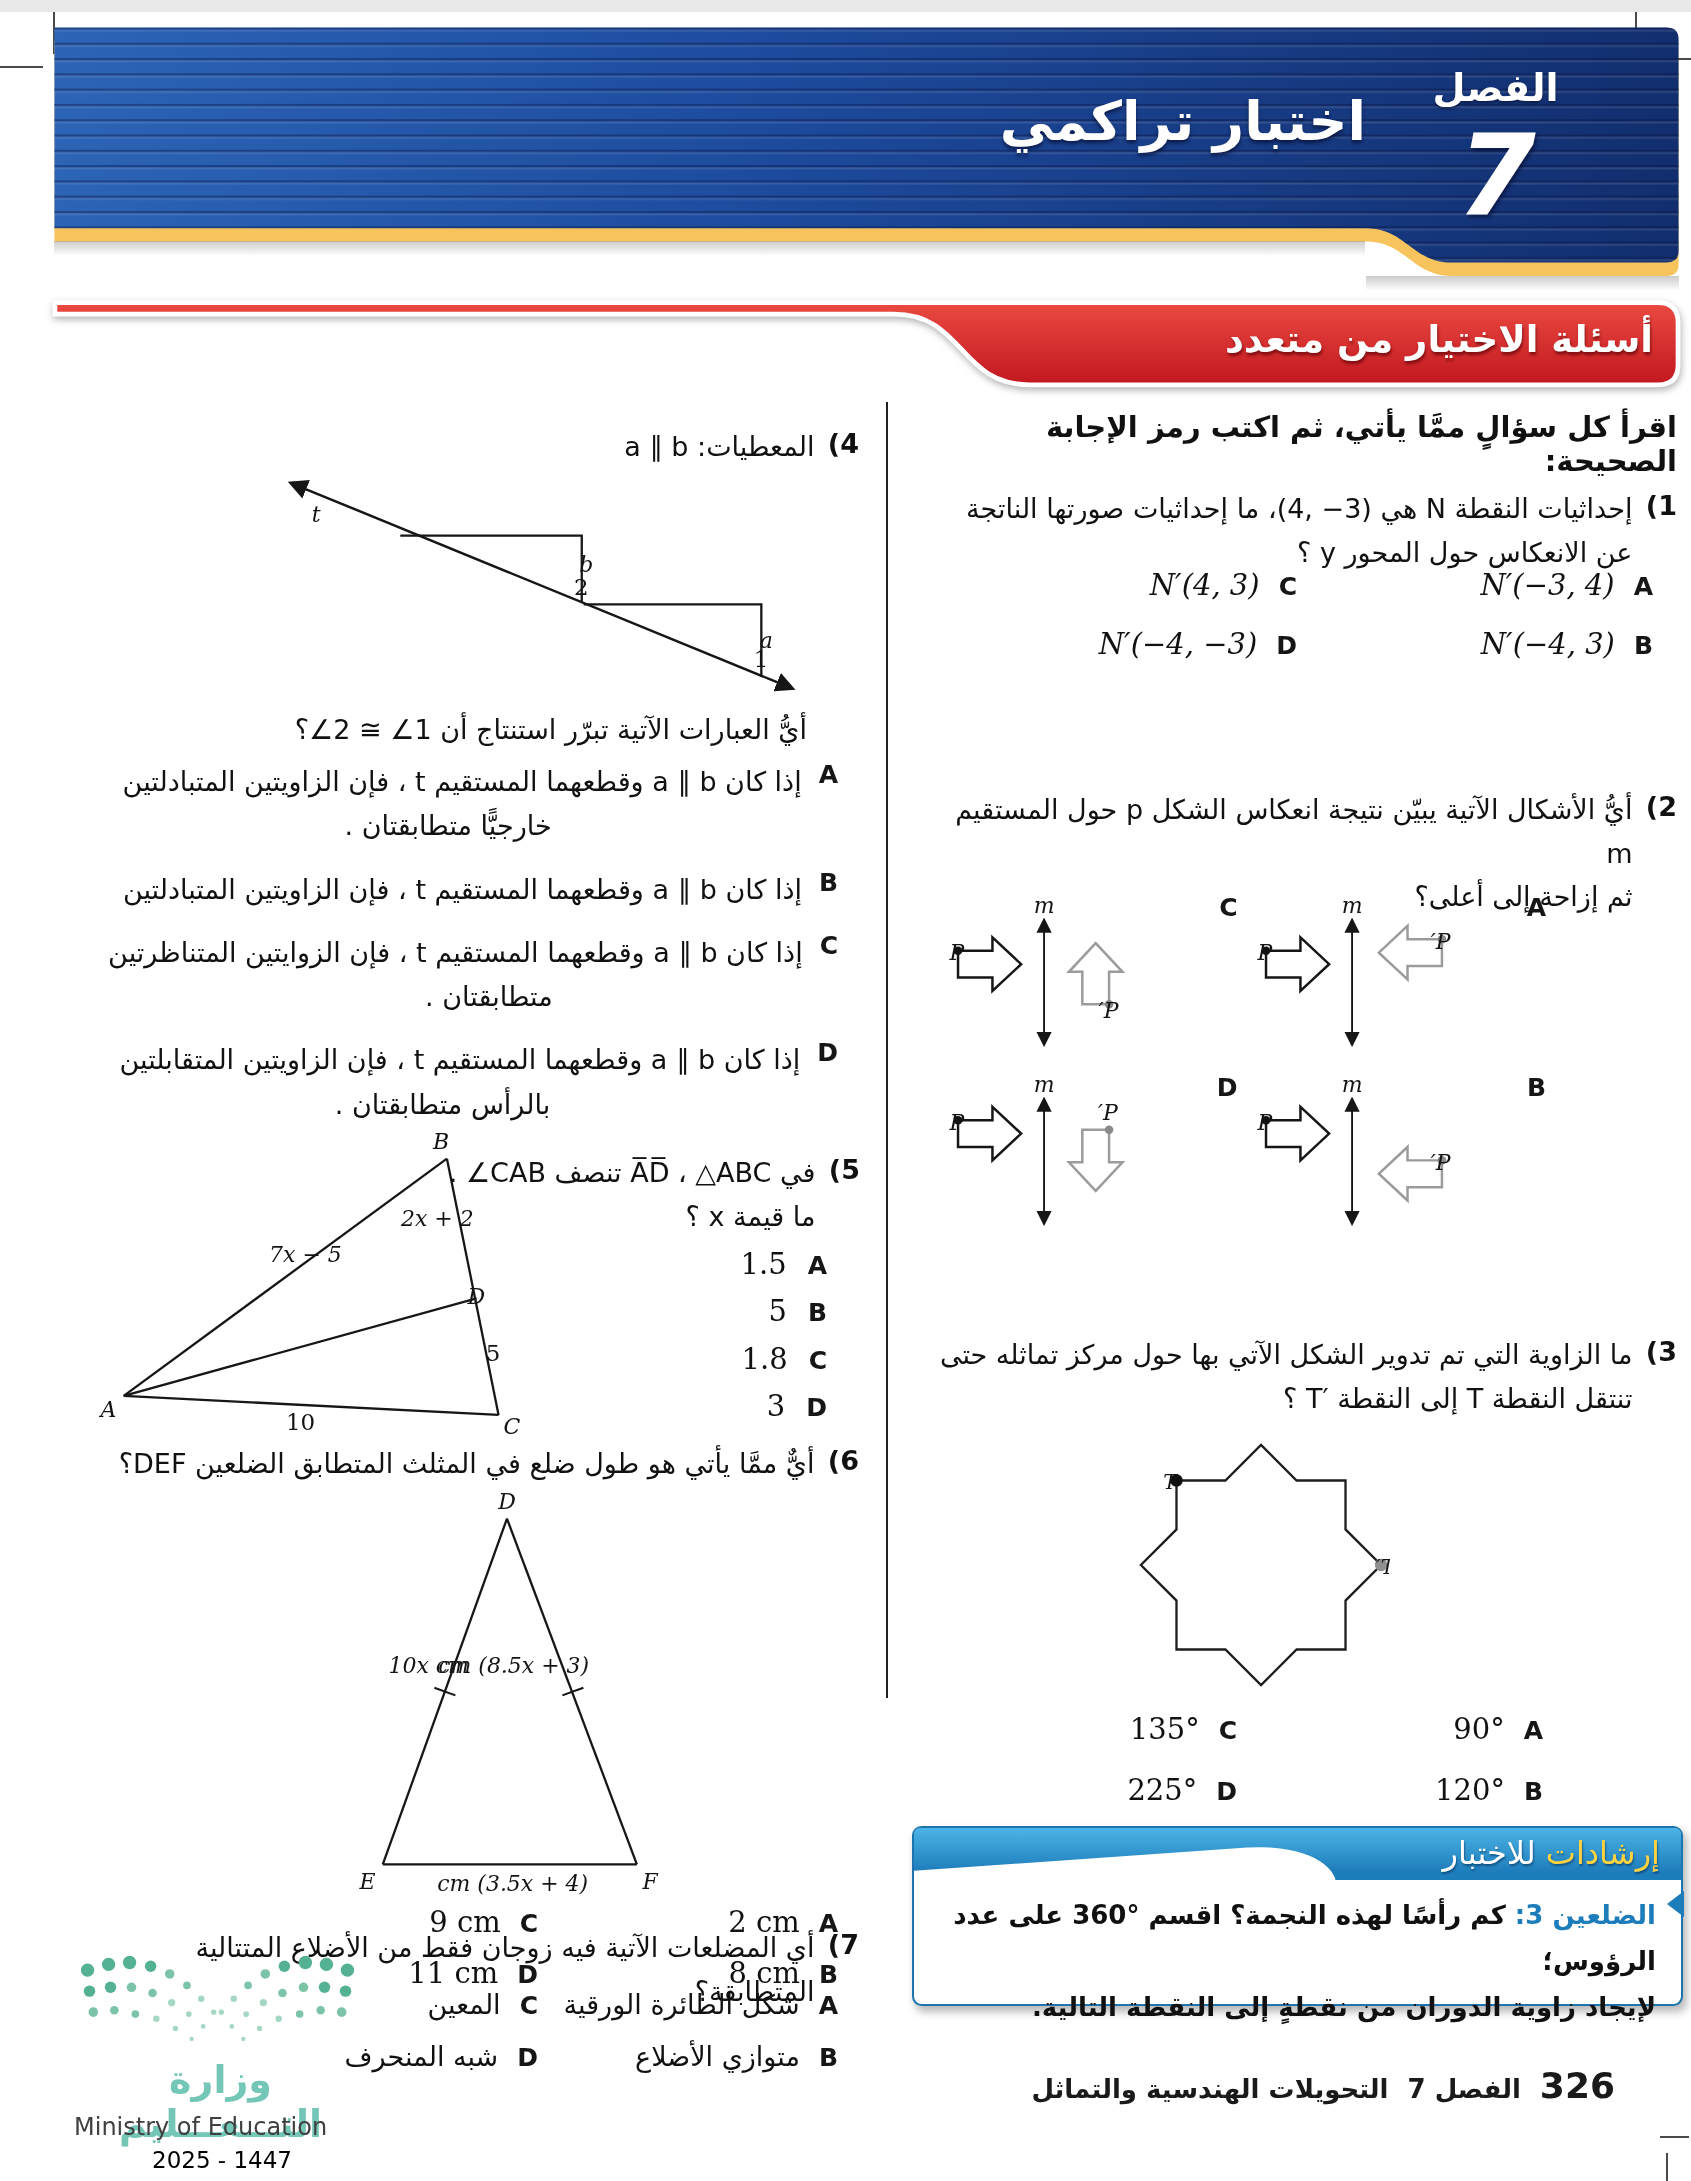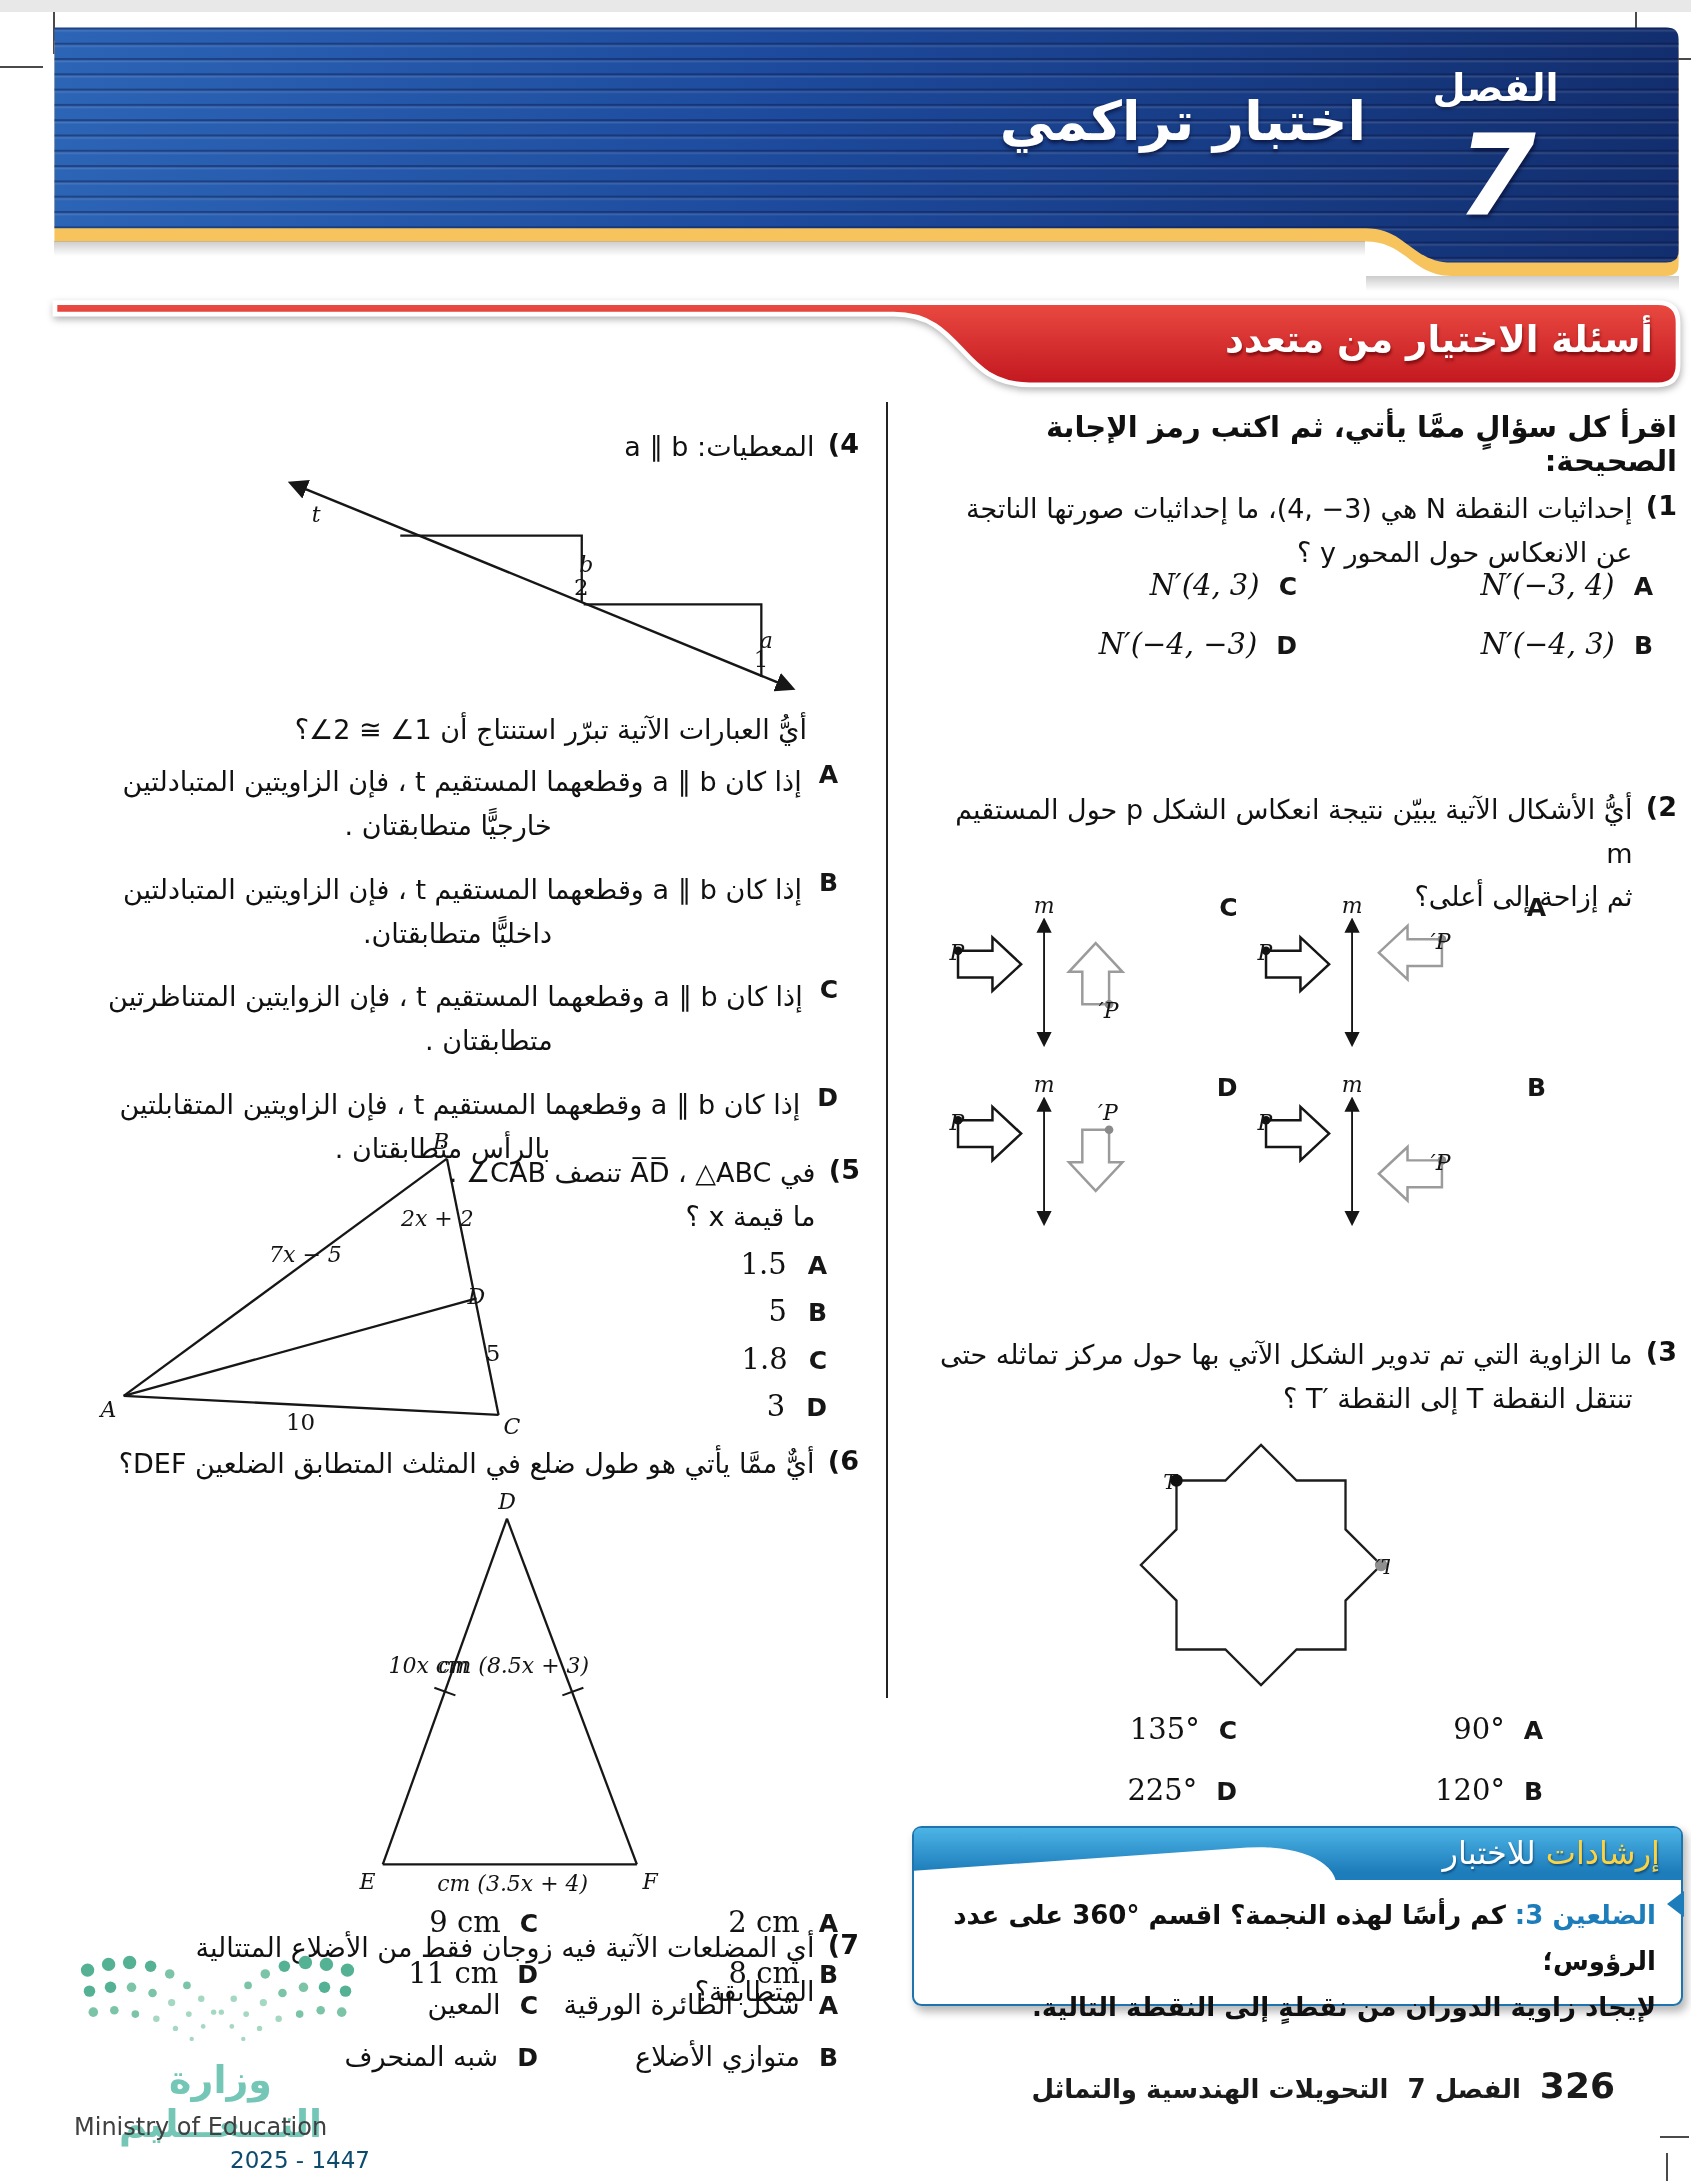--- a/index.html
+++ b/index.html
@@ -51,21 +51,21 @@
   .hint-title{position:absolute;right:21px;top:5.7px;font-size:32px;font-weight:normal;color:#fff;
               text-shadow:1px 1.9px 1.9px rgba(0,40,80,.5);}
   .hint-accent{color:#ffd23f;}
   .hint-body{padding:11.5px 25px 0 19px;font-size:26px;font-weight:bold;line-height:1.78;text-align:right;color:#101010;}
   .hint-lead{color:#1d7cba;}
   .hint-ptr{position:absolute;right:-2.9px;top:63px;width:0;height:0;border-top:13.4px solid transparent;
             border-bottom:13.4px solid transparent;border-right:17px solid #1d7cba;}
   
   .moe-ar{left:75px;top:2046px;width:293px;text-align:center;font-size:38px;font-weight:bold;color:#74c7b7;}
   .moe-en{left:75px;top:2101px;width:296px;direction:ltr;text-align:left;font-size:24px;color:#404040;}
-  .moe-yr{left:75px;top:2135px;width:296px;direction:ltr;text-align:right;font-size:23px;color:#0c4a6e;}
+  .moe-yr{left:75px;top:2135px;width:296px;direction:ltr;text-align:center;font-size:23px;color:#000000;}
   
   .footer{left:956px;top:2053px;width:660px;display:flex;direction:rtl;gap:19px;align-items:baseline;
           justify-content:flex-start;font-weight:bold;color:#1a1a1a;}
   .footer .pnum{font-size:36px;direction:ltr;unicode-bidi:isolate;}
   .footer .fch{font-size:26px;}
   
   .fm{font-family:"DejaVu Serif","Liberation Serif",serif;font-style:italic;font-size:23px;fill:#141414;}
   .fn{font-family:"DejaVu Serif","Liberation Serif",serif;font-size:24px;fill:#141414;}
 </style>
 </head>
@@ -308,21 +308,20 @@
       <span class="letter">A</span>
       <div class="q4body">
         <div>إذا كان ⁦a ∥ b⁩ وقطعهما المستقيم ⁦t⁩ ، فإن الزاويتين المتبادلتين</div>
         <div class="indent2">خارجيًّا متطابقتان .</div>
       </div>
     </div>
     <div class="q4opt">
       <span class="letter">B</span>
       <div class="q4body">
         <div>إذا كان ⁦a ∥ b⁩ وقطعهما المستقيم ⁦t⁩ ، فإن الزاويتين المتبادلتين</div>
-        <div class="indent2">داخليًّا متطابقتان.</div>
       </div>
     </div>
     <div class="q4opt">
       <span class="letter">C</span>
       <div class="q4body">
         <div>إذا كان ⁦a ∥ b⁩ وقطعهما المستقيم ⁦t⁩ ، فإن الزوايتين المتناظرتين</div>
         <div class="indent2">متطابقتان .</div>
       </div>
     </div>
     <div class="q4opt">

